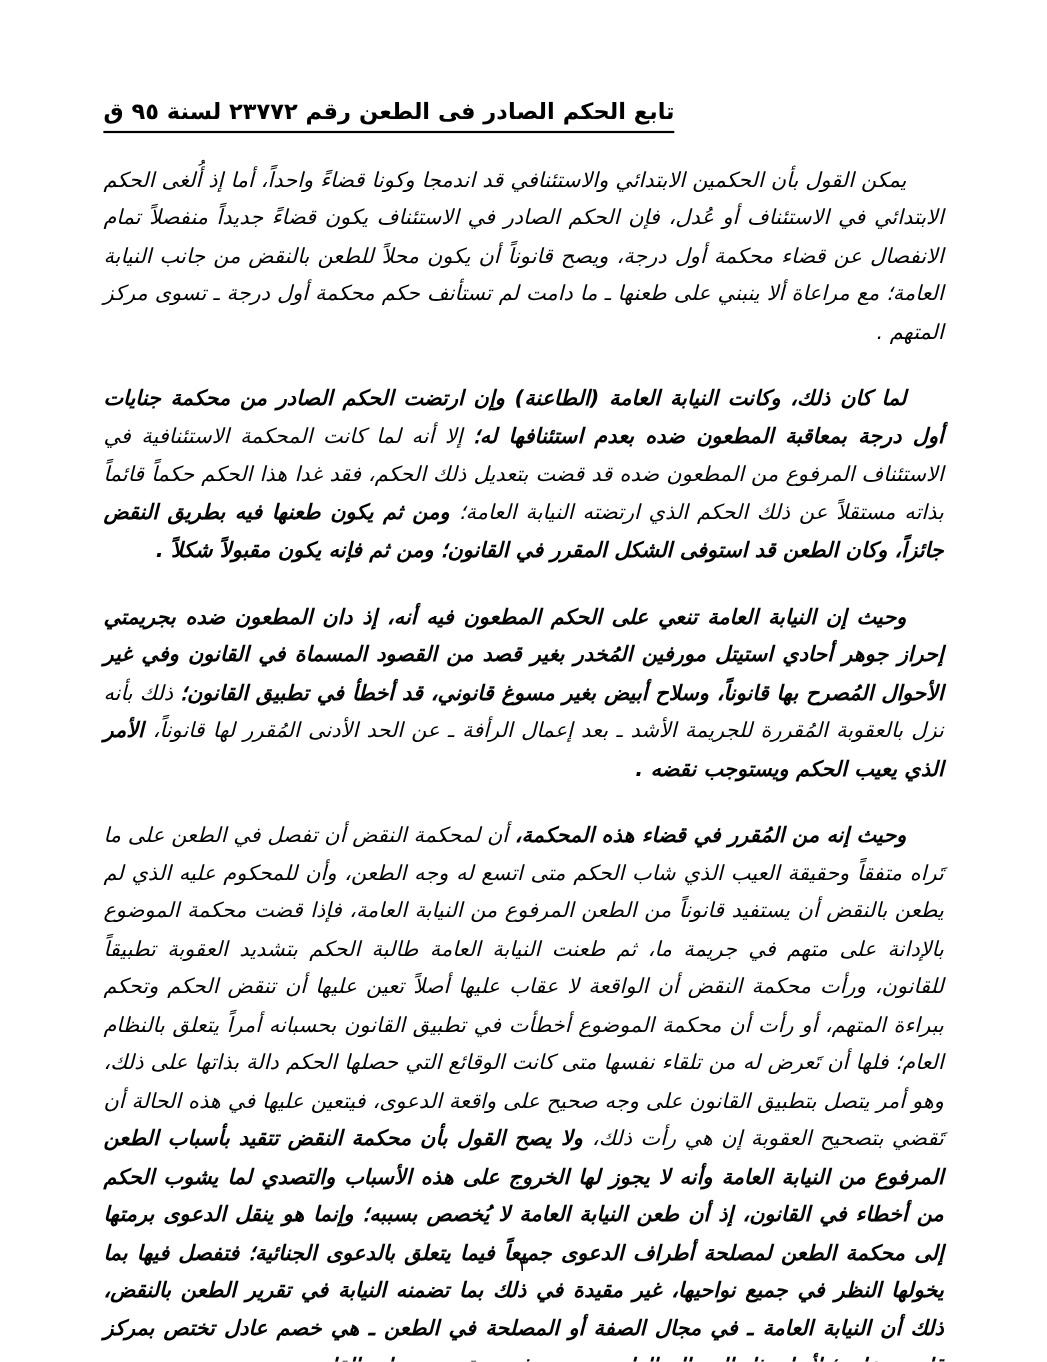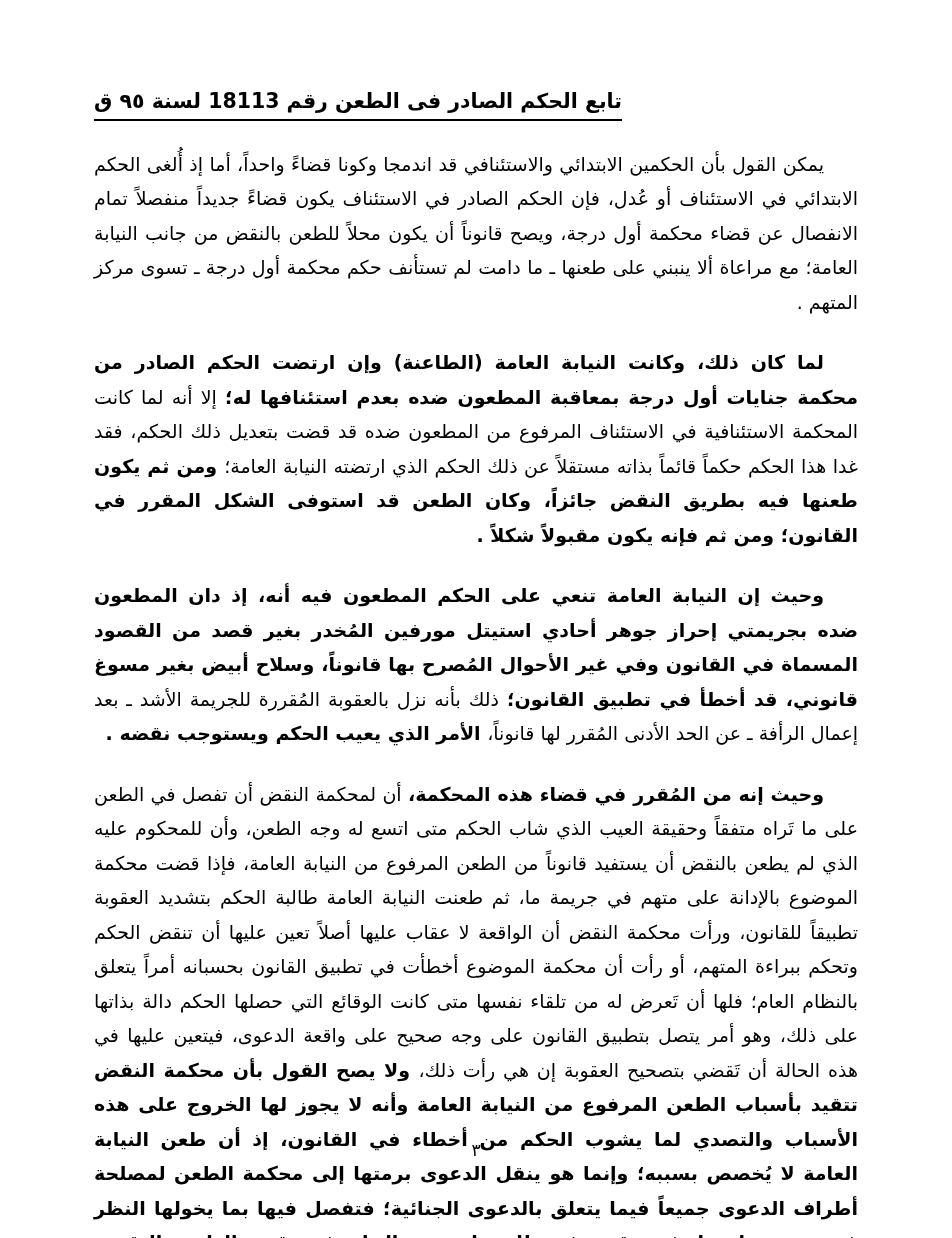--- a/index.html
+++ b/index.html
@@ -70,20 +70,21 @@
     font-weight: bold;
   }
 
   .r {
     font-weight: normal;
   }
 
   
   .para span {
     white-space: normal;
+    font-style: italic;
   }
 
   
   .page-number {
     position: absolute;
     left: 0;
     right: 0;
     top: 1142px;
     text-align: center;
     font-size: 17px;
@@ -93,21 +94,21 @@
   }
 </style>
 </head>
 <body>
 
 <div class="page">
 
   <div class="content">
 
     <div class="doc-header">
-      <span class="header-text">تابع الحكم الصادر فى الطعن رقم 18113 لسنة ٩٥ ق</span>
+      <span class="header-text">تابع الحكم الصادر فى الطعن رقم ٢٣٧٧٢ لسنة ٩٥ ق</span>
     </div>
 
     <p class="para">
       <span class="indent"></span><span class="r">يمكن القول بأن الحكمين الابتدائي والاستئنافي قد اندمجا وكونا قضاءً واحداً، أما إذ أُلغى الحكم الابتدائي في الاستئناف أو عُدل، فإن الحكم الصادر في الاستئناف يكون قضاءً جديداً منفصلاً تمام الانفصال عن قضاء محكمة أول درجة، ويصح قانوناً أن يكون محلاً للطعن بالنقض من جانب النيابة العامة؛ مع مراعاة ألا ينبني على طعنها ـ ما دامت لم تستأنف حكم محكمة أول درجة ـ تسوى مركز المتهم .</span>
     </p>
 
     <p class="para">
       <span class="indent"></span><span class="b">لما كان ذلك، وكانت النيابة العامة (الطاعنة) وإن ارتضت الحكم الصادر من محكمة جنايات أول درجة بمعاقبة المطعون ضده بعدم استئنافها له؛</span><span class="r"> إلا أنه لما كانت المحكمة الاستئنافية في الاستئناف المرفوع من المطعون ضده قد قضت بتعديل ذلك الحكم، فقد غدا هذا الحكم حكماً قائماً بذاته مستقلاً عن ذلك الحكم الذي ارتضته النيابة العامة؛</span><span class="b"> ومن ثم يكون طعنها فيه بطريق النقض جائزاً، وكان الطعن قد استوفى الشكل المقرر في القانون؛ ومن ثم فإنه يكون مقبولاً شكلاً .</span>
     </p>
 

